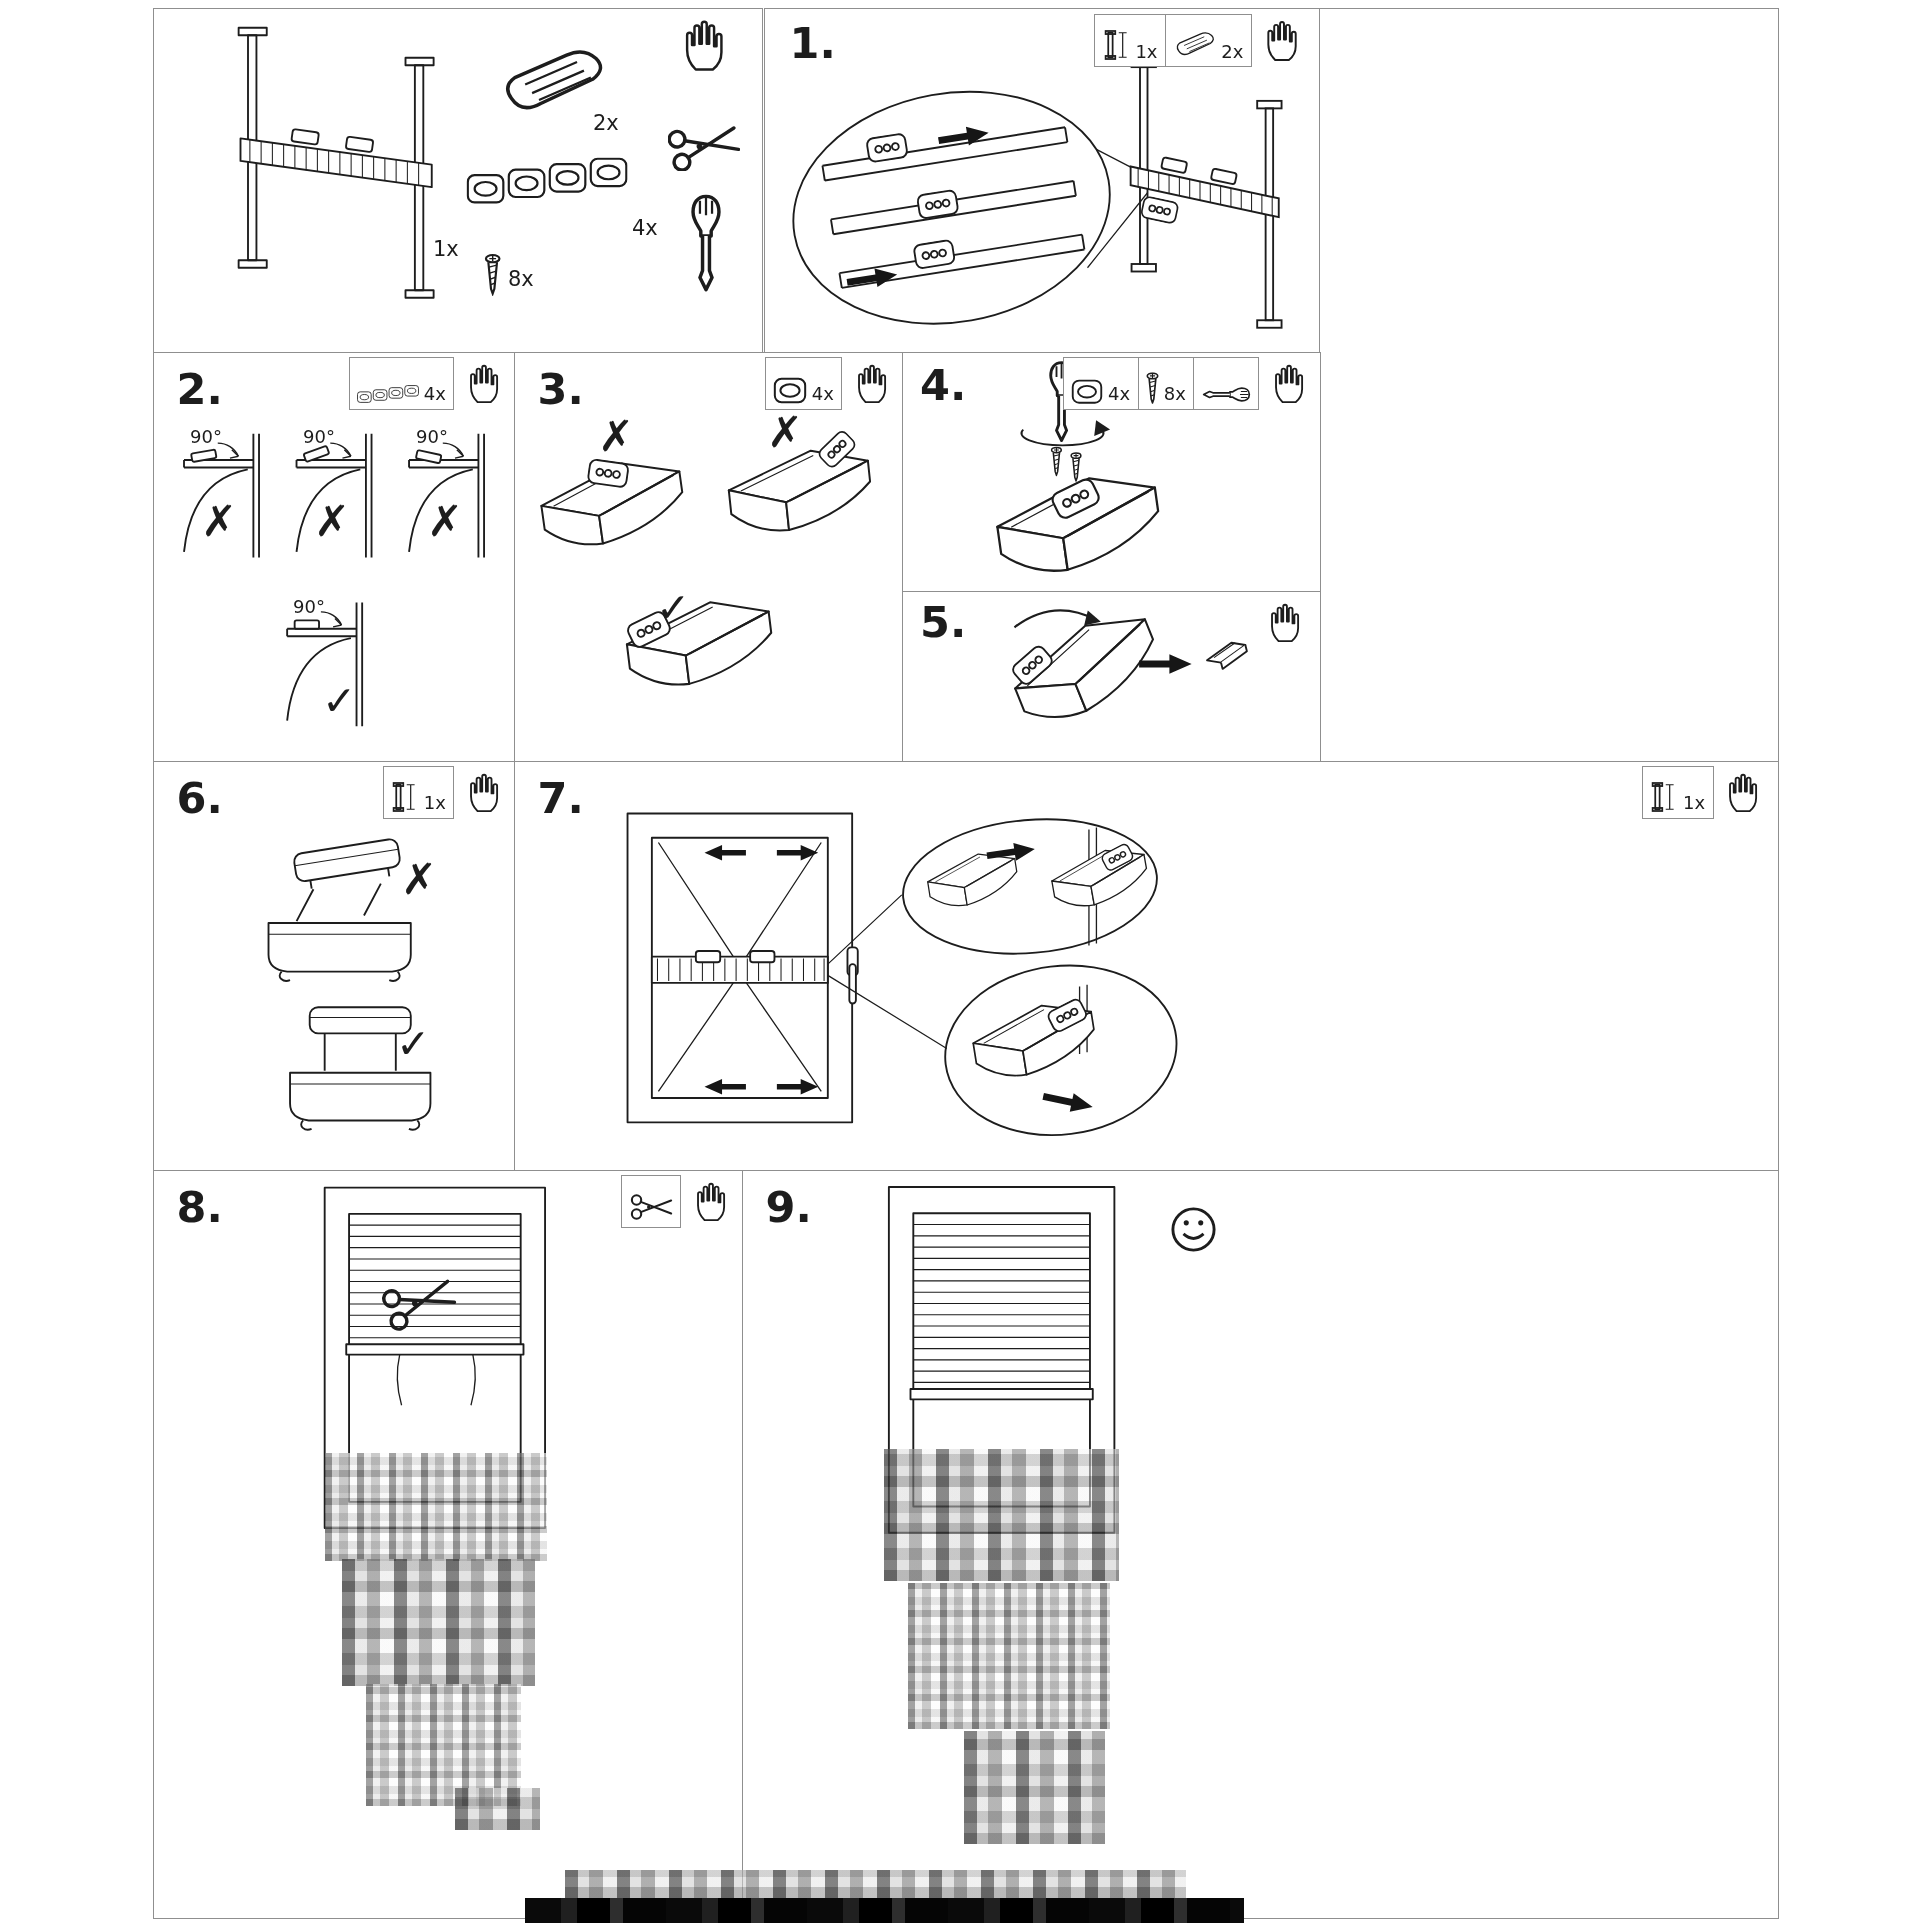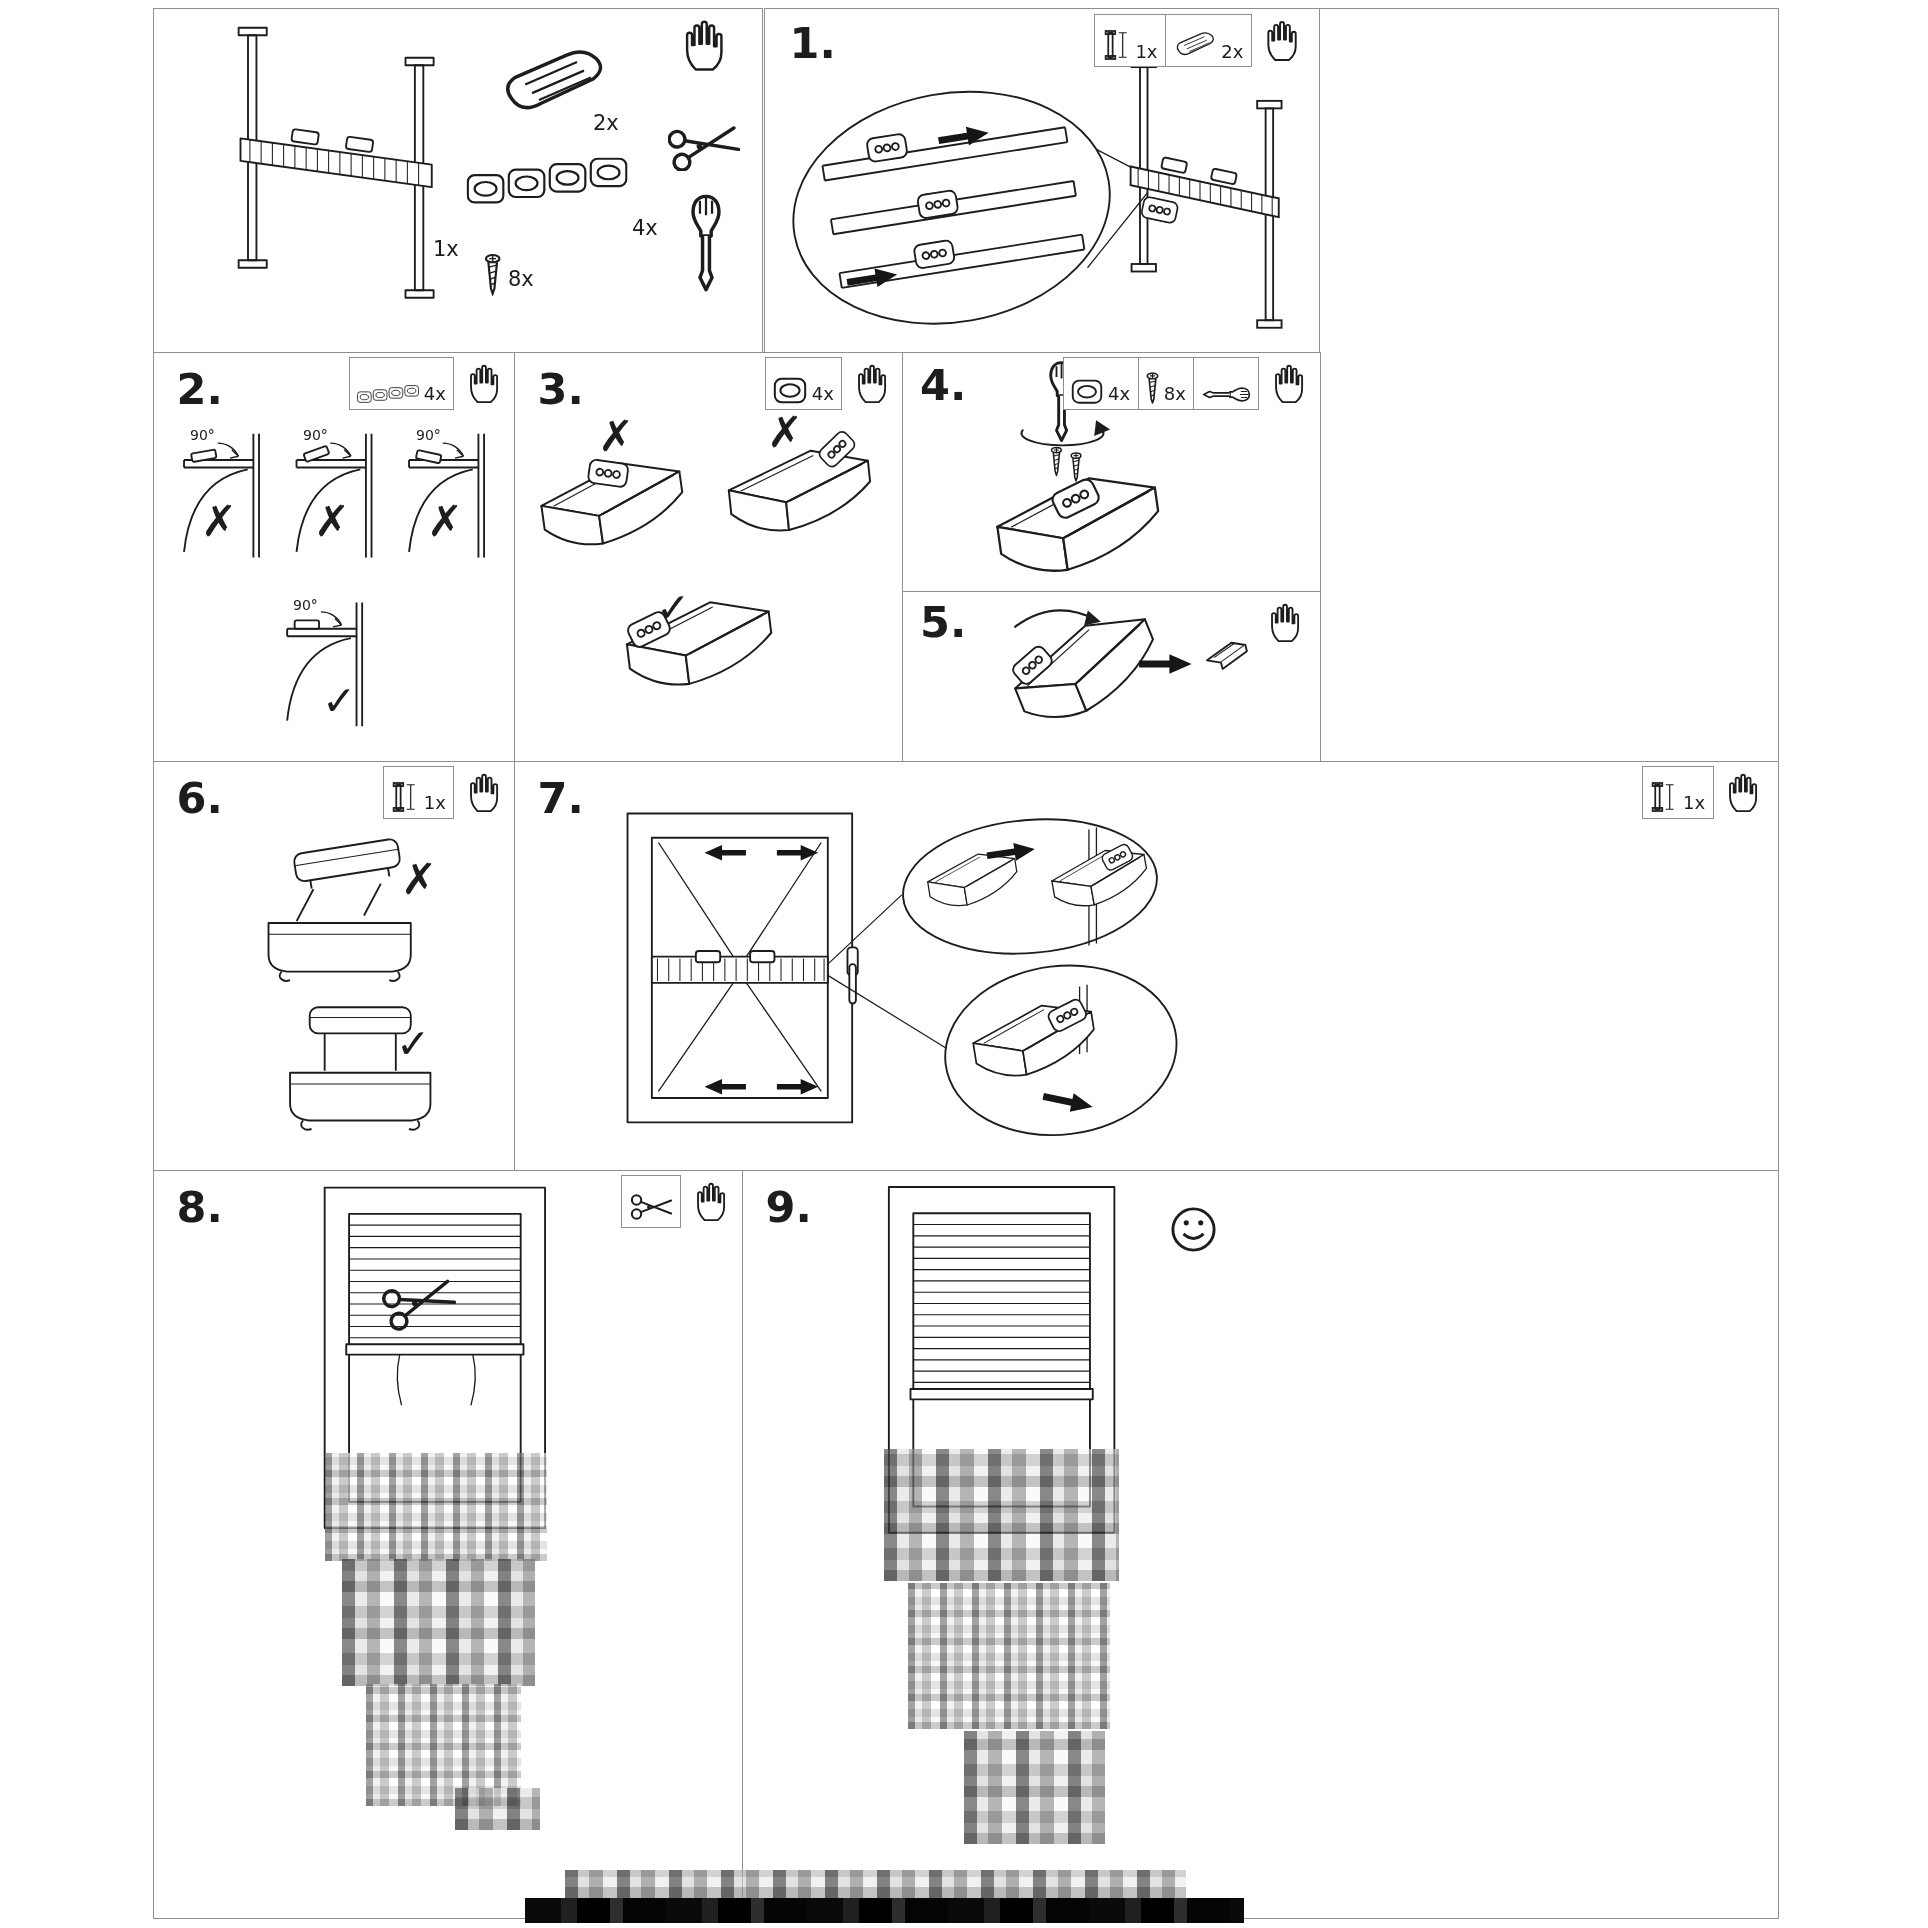--- a/index.html
+++ b/index.html
@@ -7,21 +7,21 @@
   body{width:1928px;height:1928px;position:relative;font-family:"DejaVu Sans","Liberation Sans",sans-serif;color:#1d1d1d}
   .sheet{position:absolute;left:0;top:0;width:1928px;height:1928px;background:#ffffff;overflow:hidden}
   .panel{position:absolute;border:1.9px solid #8f8f8f;background:#fff}
   .stepnum{position:absolute;font-size:43px;font-weight:700;line-height:1;z-index:3}
   .toolbar{position:absolute;display:flex;align-items:stretch;z-index:3;background:#fff}
   .tcell{border:1.9px solid #8f8f8f;display:flex;align-items:flex-end;justify-content:center;gap:4.7px;padding:4.7px 7.5px;min-height:53px}
   .tcell + .tcell{border-left:none}
   .tcell.plain{border:none;align-items:center;padding-left:11.3px}
   .qty{font-size:18px;line-height:1.1;white-space:nowrap}
   .lbl{position:absolute;font-size:21px;line-height:1;z-index:3}
-  .angle{position:absolute;font-size:14px;line-height:1;z-index:3}
+  .angle{position:absolute;font-size:18px;line-height:1;z-index:3}
   .mark{position:absolute;font-size:43px;font-weight:700;line-height:1;z-index:3}
   .mark.ok{font-weight:400;font-size:41px}
   .draw{position:absolute;left:0;top:0;width:100%;height:100%;z-index:1}
   svg{display:block}
   .posicon{position:absolute;z-index:2}
   .noise1{position:absolute;z-index:4;background:
     repeating-linear-gradient(90deg, rgba(70,70,70,.50) 0 7.5px, rgba(222,222,222,.42) 7.5px 14px, rgba(140,140,140,.46) 14px 22.6px, rgba(250,250,250,.36) 22.6px 32px),
     repeating-linear-gradient(0deg, rgba(100,100,100,.50) 0 6.6px, rgba(232,232,232,.40) 6.6px 12.2px, rgba(160,160,160,.42) 12.2px 20px, rgba(255,255,255,.40) 20px 28px)}
   .noise2{position:absolute;z-index:4;background:
     repeating-linear-gradient(90deg, rgba(40,40,40,.55) 0 13px, rgba(202,202,202,.36) 13px 24.5px, rgba(110,110,110,.50) 24.5px 38px, rgba(242,242,242,.30) 38px 52px),

